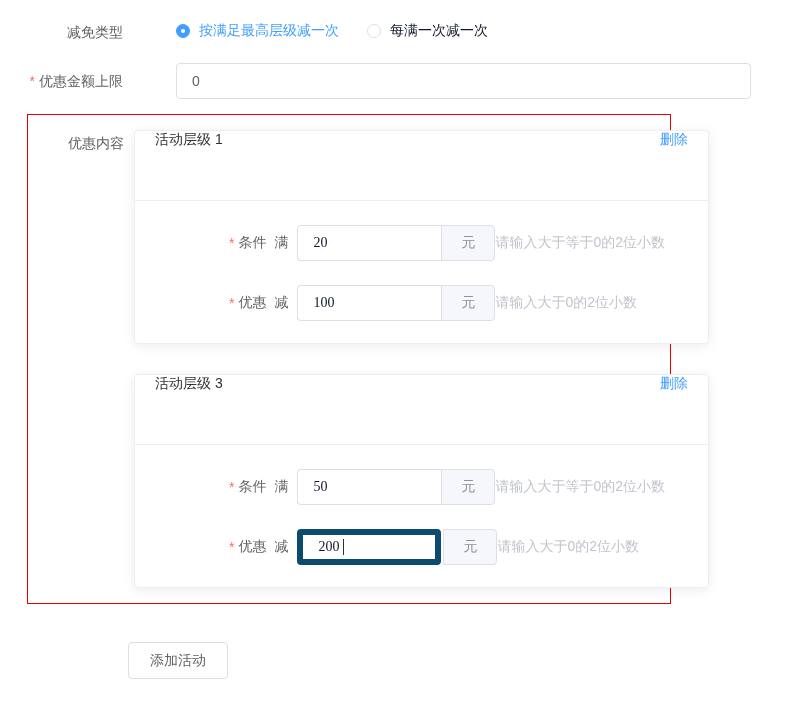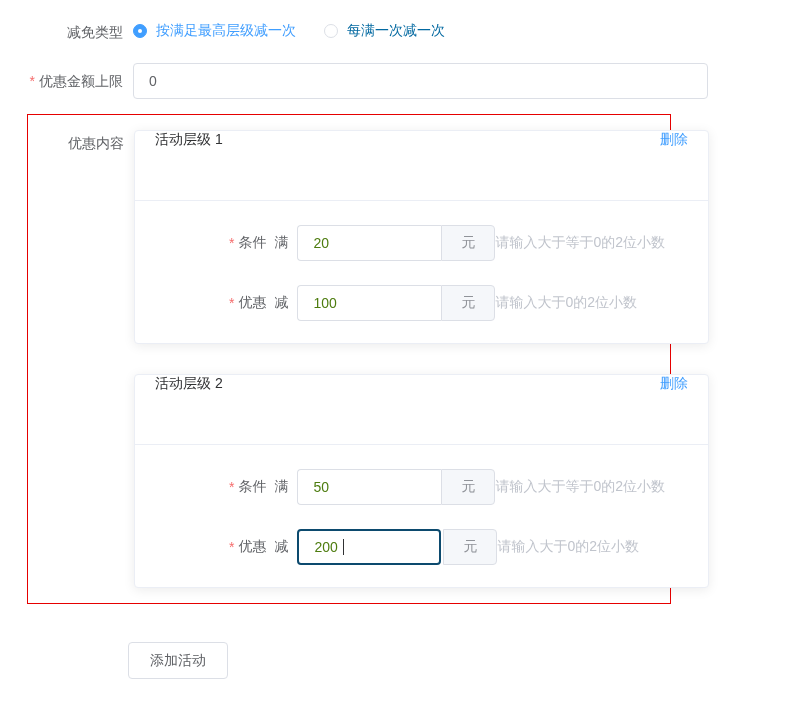--- a/index.html
+++ b/index.html
@@ -4,21 +4,21 @@
 <style>
   * { margin:0; padding:0; box-sizing:border-box; }
   html,body { background:#fff; }
   body {
     width:812px; height:703px;
     font-family:"Liberation Sans","DejaVu Sans",sans-serif;
     font-size:14px; color:#606266;
     padding-top:22px;
     overflow:hidden;
   }
-  .form-item { display:flex; align-items:center; }
+  .form-item { display:flex; align-items:center;gap:43px; }
   .label-col {
     width:133px; flex:0 0 133px;
     text-align:right; padding-right:10px;
     color:#606266; line-height:18px;
   }
   .req { color:#F56C6C; margin-right:4px; }
 
   
   .radio-row { margin-bottom:22px; }
   .radio { display:inline-flex; align-items:center; cursor:pointer; margin-right:24px; }
@@ -26,21 +26,21 @@
     width:14px; height:14px; border-radius:50%;
     border:1px solid #DCDFE6; background:#fff;
     margin-right:9px; position:relative; flex:0 0 14px;
   }
   .radio.selected .radio-dot { background:#409EFF; border-color:#409EFF; }
   .radio.selected .radio-dot::after {
     content:""; position:absolute; left:50%; top:50%;
     width:4px; height:4px; border-radius:50%; background:#fff;
     transform:translate(-50%,-50%);
   }
-  .radio-label { color:#0369a1; }
+  .radio-label { color:#0f172a; }
   .radio.selected .radio-label { color:#409EFF; }
 
   
   .cap-input {
     width:575px; height:36px;
     border:1px solid #DCDFE6; border-radius:4px;
     padding:0 15px; font-size:14px; color:#606266;
     outline:none; font-family:inherit;
   }
 
@@ -72,25 +72,25 @@
   .tier-row { display:flex; align-items:center; padding-left:74px; }
   .tier-row + .tier-row { margin-top:24px; }
   .row-label { color:#606266; }
   .prefix-char { margin:0 9px 0 8px; color:#606266; }
 
   .input-group { display:inline-flex; align-items:stretch; position:relative; }
   .tier-input {
     width:144px; height:36px;
     border:1px solid #DCDFE6; border-right:none;
     border-radius:4px 0 0 4px;
-    padding:0 15px; font-size:14px; color:#4d7c0f;
-    outline:none; font-family:Liberation Sans, sans-serif; background:#fff;
+    padding:0 15px; font-size:14px; color:#0f172a;
+    outline:none; font-family:Liberation Serif, serif; background:#fff;
   }
   .input-group.focused .tier-input {
-    border:2px solid #0c4a6e; border-radius:4px;
+    border:6px solid #0c4a6e; border-radius:4px;
   }
   .unit-append {
     width:54px; height:36px;
     background:#F5F7FA; border:1px solid #DCDFE6; border-left:1px solid #DCDFE6;
     border-radius:0 4px 4px 0;
     color:#909399; display:flex; align-items:center; justify-content:center;
   }
   .input-group.focused .unit-append { margin-left:2px; }
   .caret {
     position:absolute; left:46px; top:10px;
@@ -161,21 +161,21 @@
             <input class="tier-input" type="text" value="100" style="">
             <span class="unit-append">元</span>
           </span>
           <span class="hint">请输入大于0的2位小数</span>
         </div>
       </div>
     </div>
 
     <div class="card">
       <div class="card-header">
-        <span class="card-title">活动层级 2</span>
+        <span class="card-title">活动层级 3</span>
         <a class="delete-link">删除</a>
       </div>
       <div class="card-body">
         <div class="tier-row">
           <span class="req">*</span>
           <span class="row-label">条件</span>
           <span class="prefix-char">满</span>
           <span class="input-group">
             <input class="tier-input" type="text" value="50" style="">
             <span class="unit-append">元</span>

